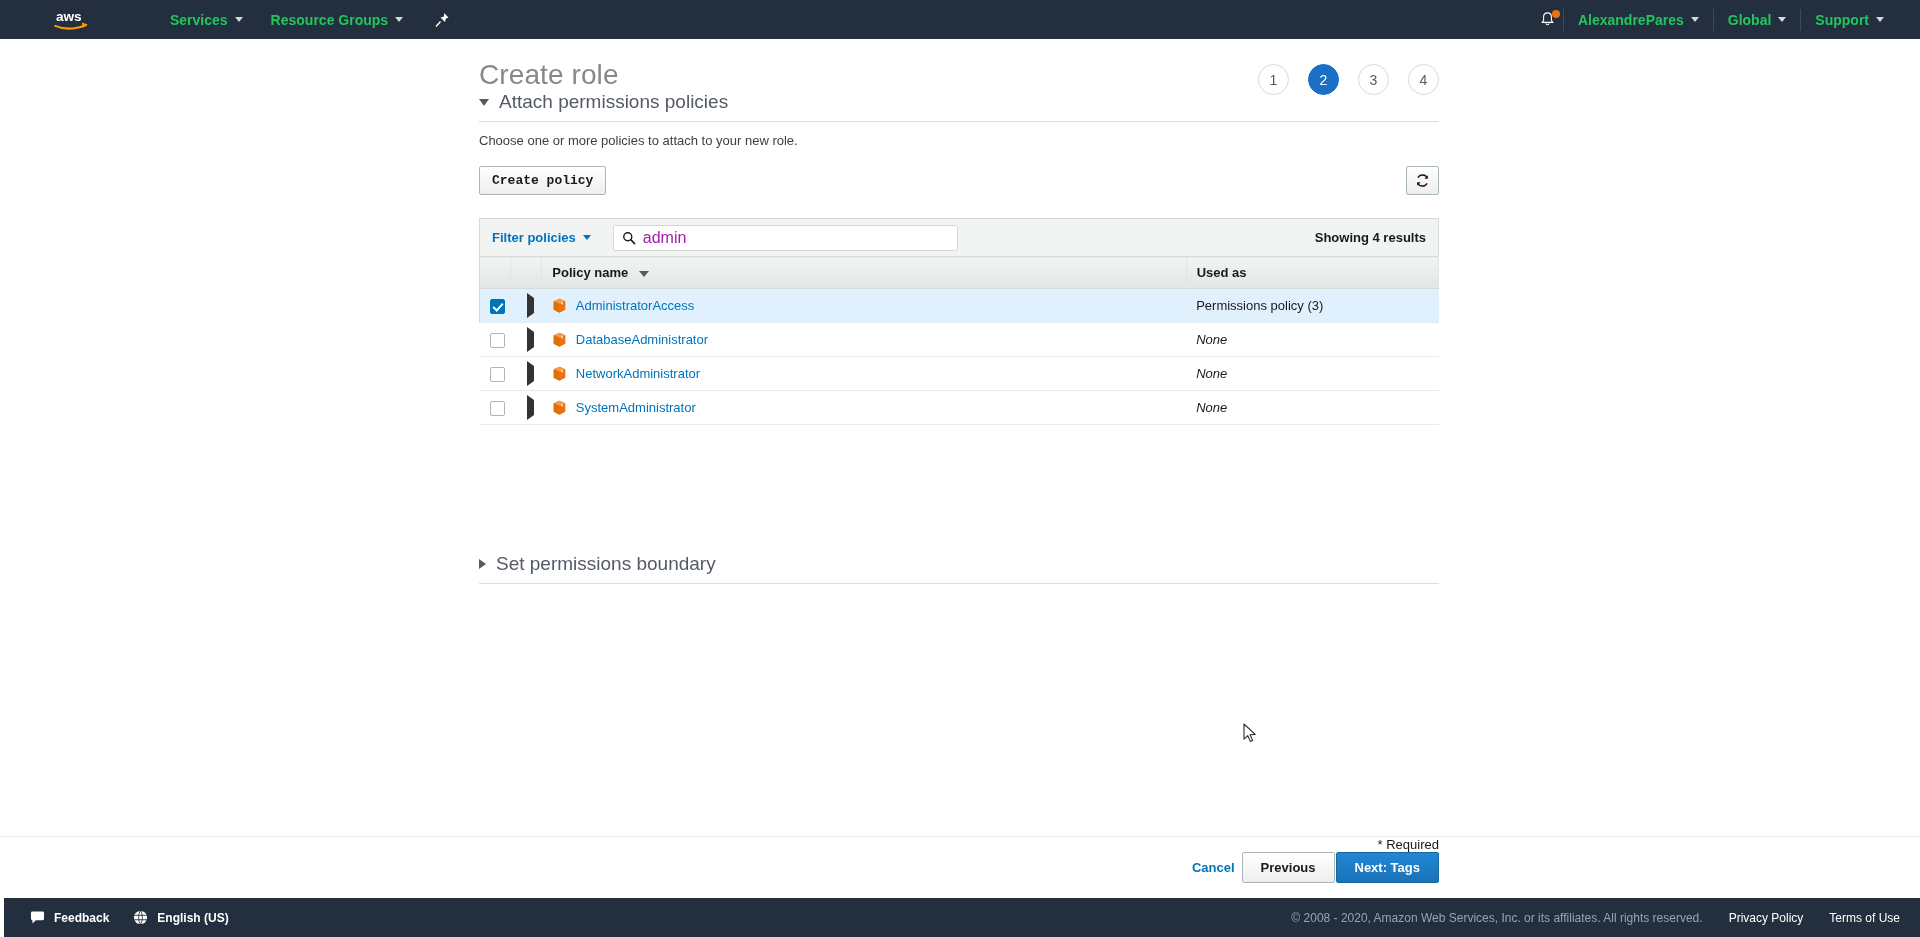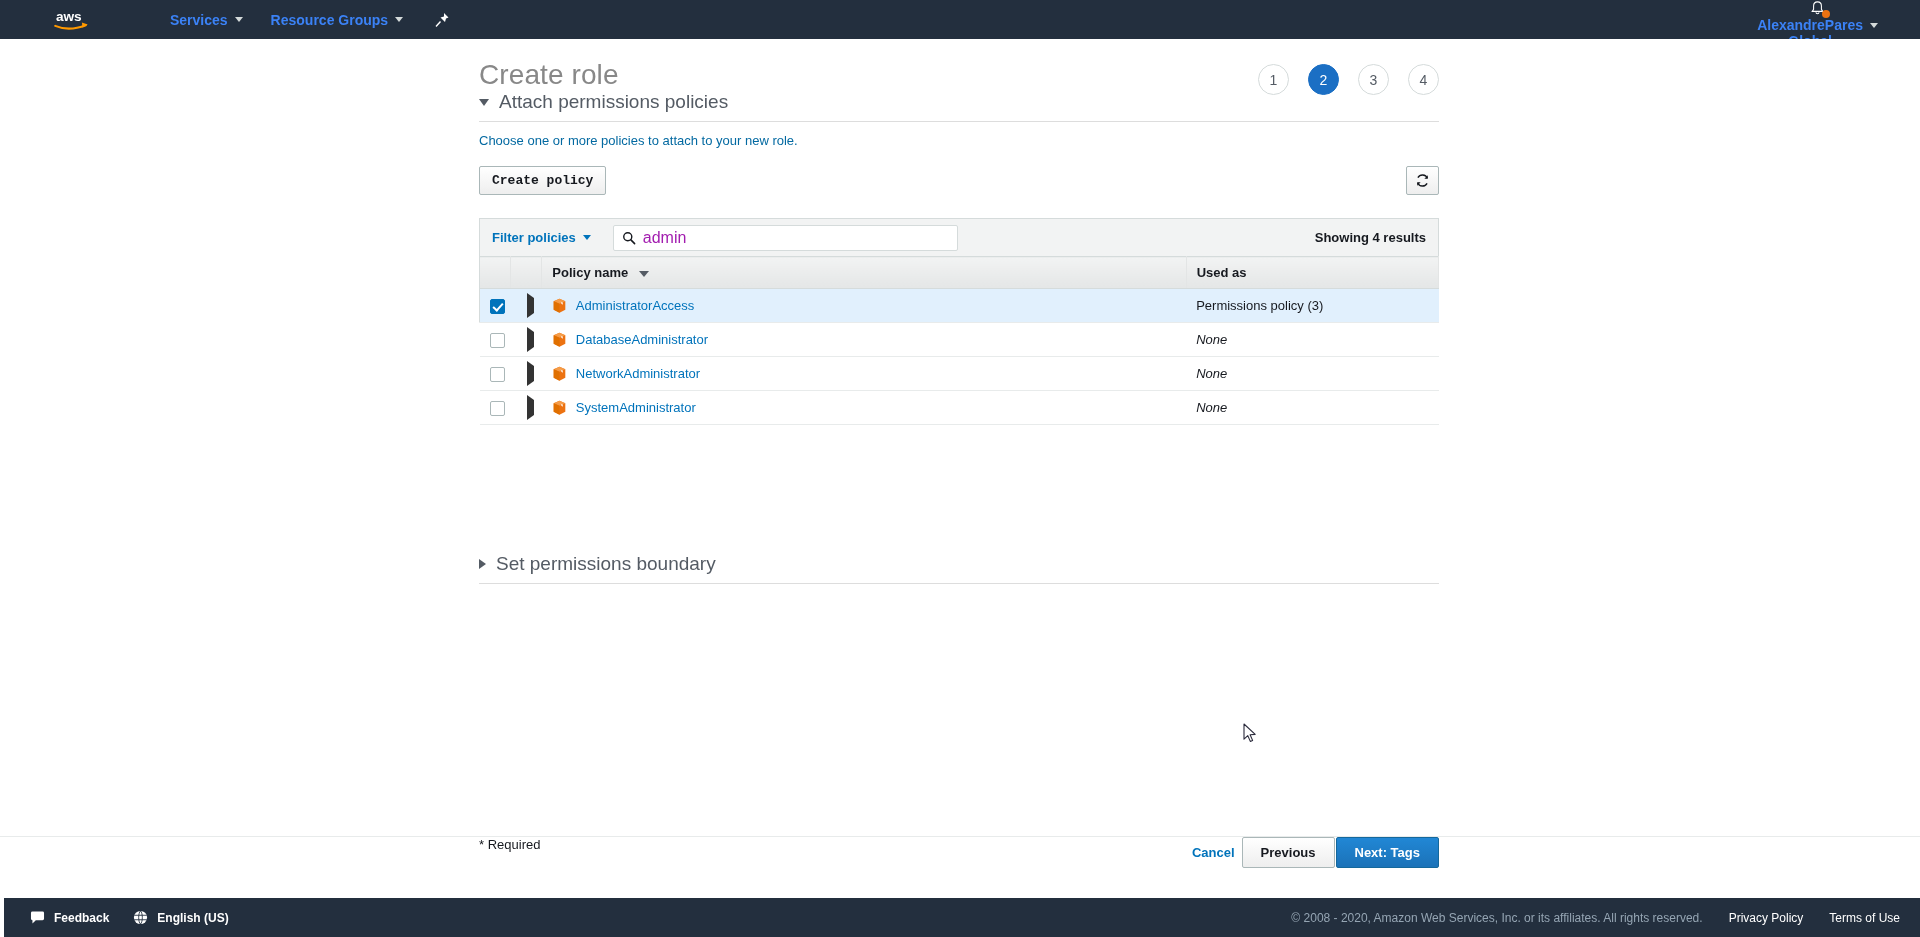--- a/index.html
+++ b/index.html
@@ -15,33 +15,33 @@
     position: absolute; top: 0; left: 0;
     width: 1920px; height: 39px;
     background: #232f3e;
     display: flex; align-items: center;
     color: #ffffff;
   }
   .aws-logo { margin-left: 52px; width: 52px; height: 24px; display:block; }
   .nav-item {
     display: flex; align-items: center; gap: 7px;
     height: 39px; padding: 0 14px;
-    font-size: 14px; font-weight: bold; color: #3b82f6;
+    font-size: 14px; font-weight: bold; color: #22c55e;
     cursor: pointer; white-space: nowrap;
   }
   .nav-services { margin-left: 52px; }
   .caret-down {
     width: 0; height: 0;
     border-left: 4px solid transparent;
     border-right: 4px solid transparent;
     border-top: 5px solid #d5dbdb;
     display: inline-block;
   }
   .pin-icon { margin-left: 14px; width: 22px; height: 22px; display:flex; align-items:center; justify-content:center; cursor:pointer; }
-  .nav-right { margin-left: auto; display: flex; align-items: center; height: 39px; padding-right: 28px; flex-direction: column; }
+  .nav-right { margin-left: auto; display: flex; align-items: center; height: 39px; padding-right: 22px; }
   .bell-wrap { position: relative; width: 30px; height: 39px; display:flex; align-items:center; justify-content:center; cursor:pointer; }
   .bell-dot {
     position: absolute; top: 10px; right: 3px;
     width: 8px; height: 8px; border-radius: 50%;
     background: #ec7211;
   }
   .nav-sep { width: 1px; height: 22px; background: #3b4a5c; }
 
   
   .content {
@@ -67,21 +67,21 @@
     border-left: 5px solid transparent;
     border-right: 5px solid transparent;
     border-top: 7px solid #545b64;
   }
   .tri-right {
     width: 0; height: 0;
     border-top: 5px solid transparent;
     border-bottom: 5px solid transparent;
     border-left: 7px solid #545b64;
   }
-  .section-desc { font-size: 13px; color: #0369a1; margin-top: 11px; }
+  .section-desc { font-size: 13px; color: #404040; margin-top: 11px; }
 
   .btnrow { margin-top: 18px; height: 30px; position: relative; }
   .btn {
     font-family: Liberation Mono, monospace;
     font-size: 13px; font-weight: bold;
     color: #16191f;
     background: linear-gradient(to bottom, #ffffff, #eeeeee);
     border: 1px solid #aab7b8; border-radius: 2px;
     padding: 0 12px; height: 29px; line-height: 27px;
     cursor: pointer; display:inline-block;
@@ -200,21 +200,21 @@
 
   
   .actionbar {
     position: absolute; left: 0; bottom: 0;
     width: 1920px; height: 62px;
     border-top: 1px solid #e8ebeb;
     background: #ffffff;
   }
   .actionbar-inner {
     position: absolute; left: 479px; width: 960px; top: 0; height: 62px;
-    display: flex; align-items: flex-start;
+    display: flex; align-items: flex-end; flex-direction: column;
   }
   .required { font-size: 13px; color: #16191f; }
   .ab-right { margin-left: auto; display: flex; align-items: center; gap: 1px; }
   .link-btn {
     font-size: 13px; font-weight: bold; color: #0073bb;
     cursor: pointer; padding: 0 6px;
   }
   .btn-prev {
     font-size: 13px; font-weight: bold; color: #16191f;
     background: linear-gradient(to bottom, #ffffff, #eeeeee);

